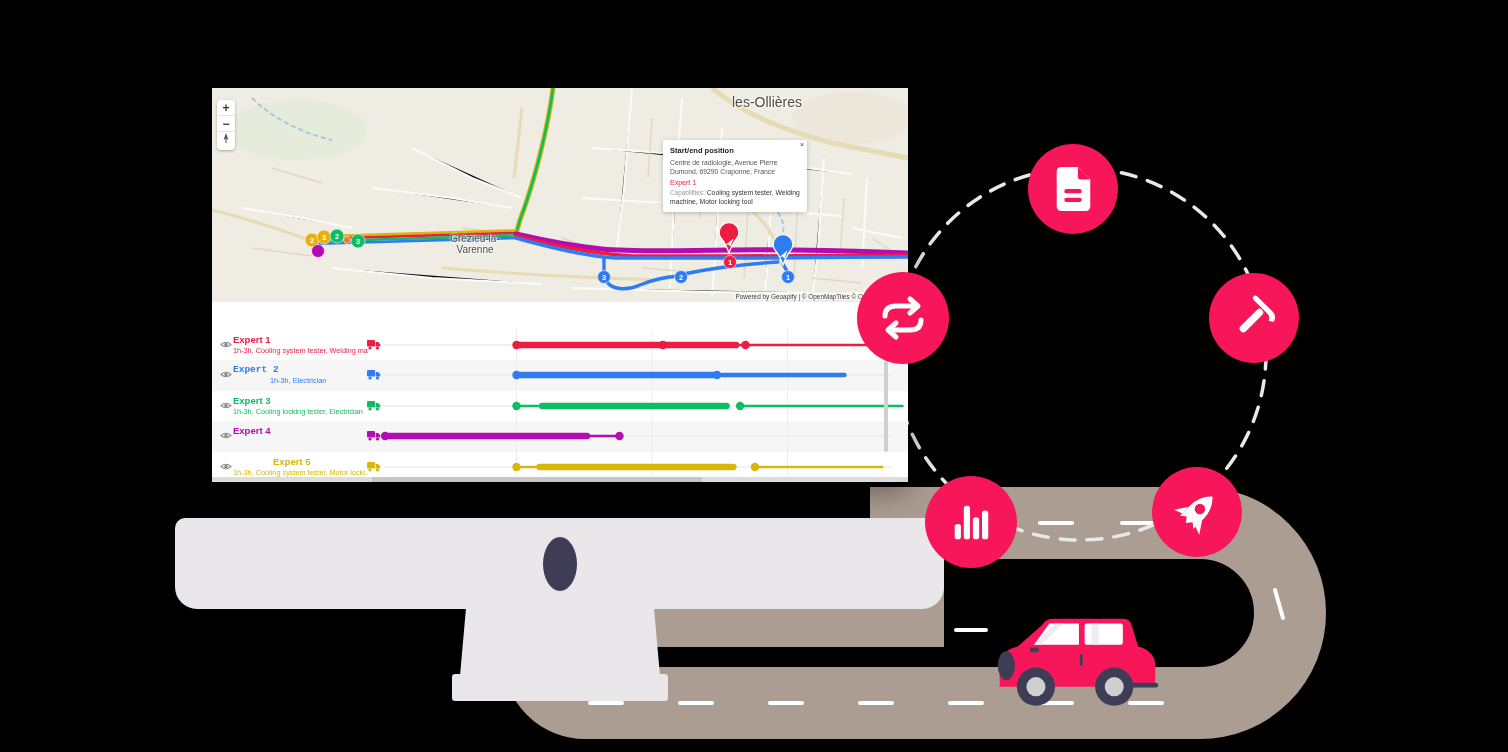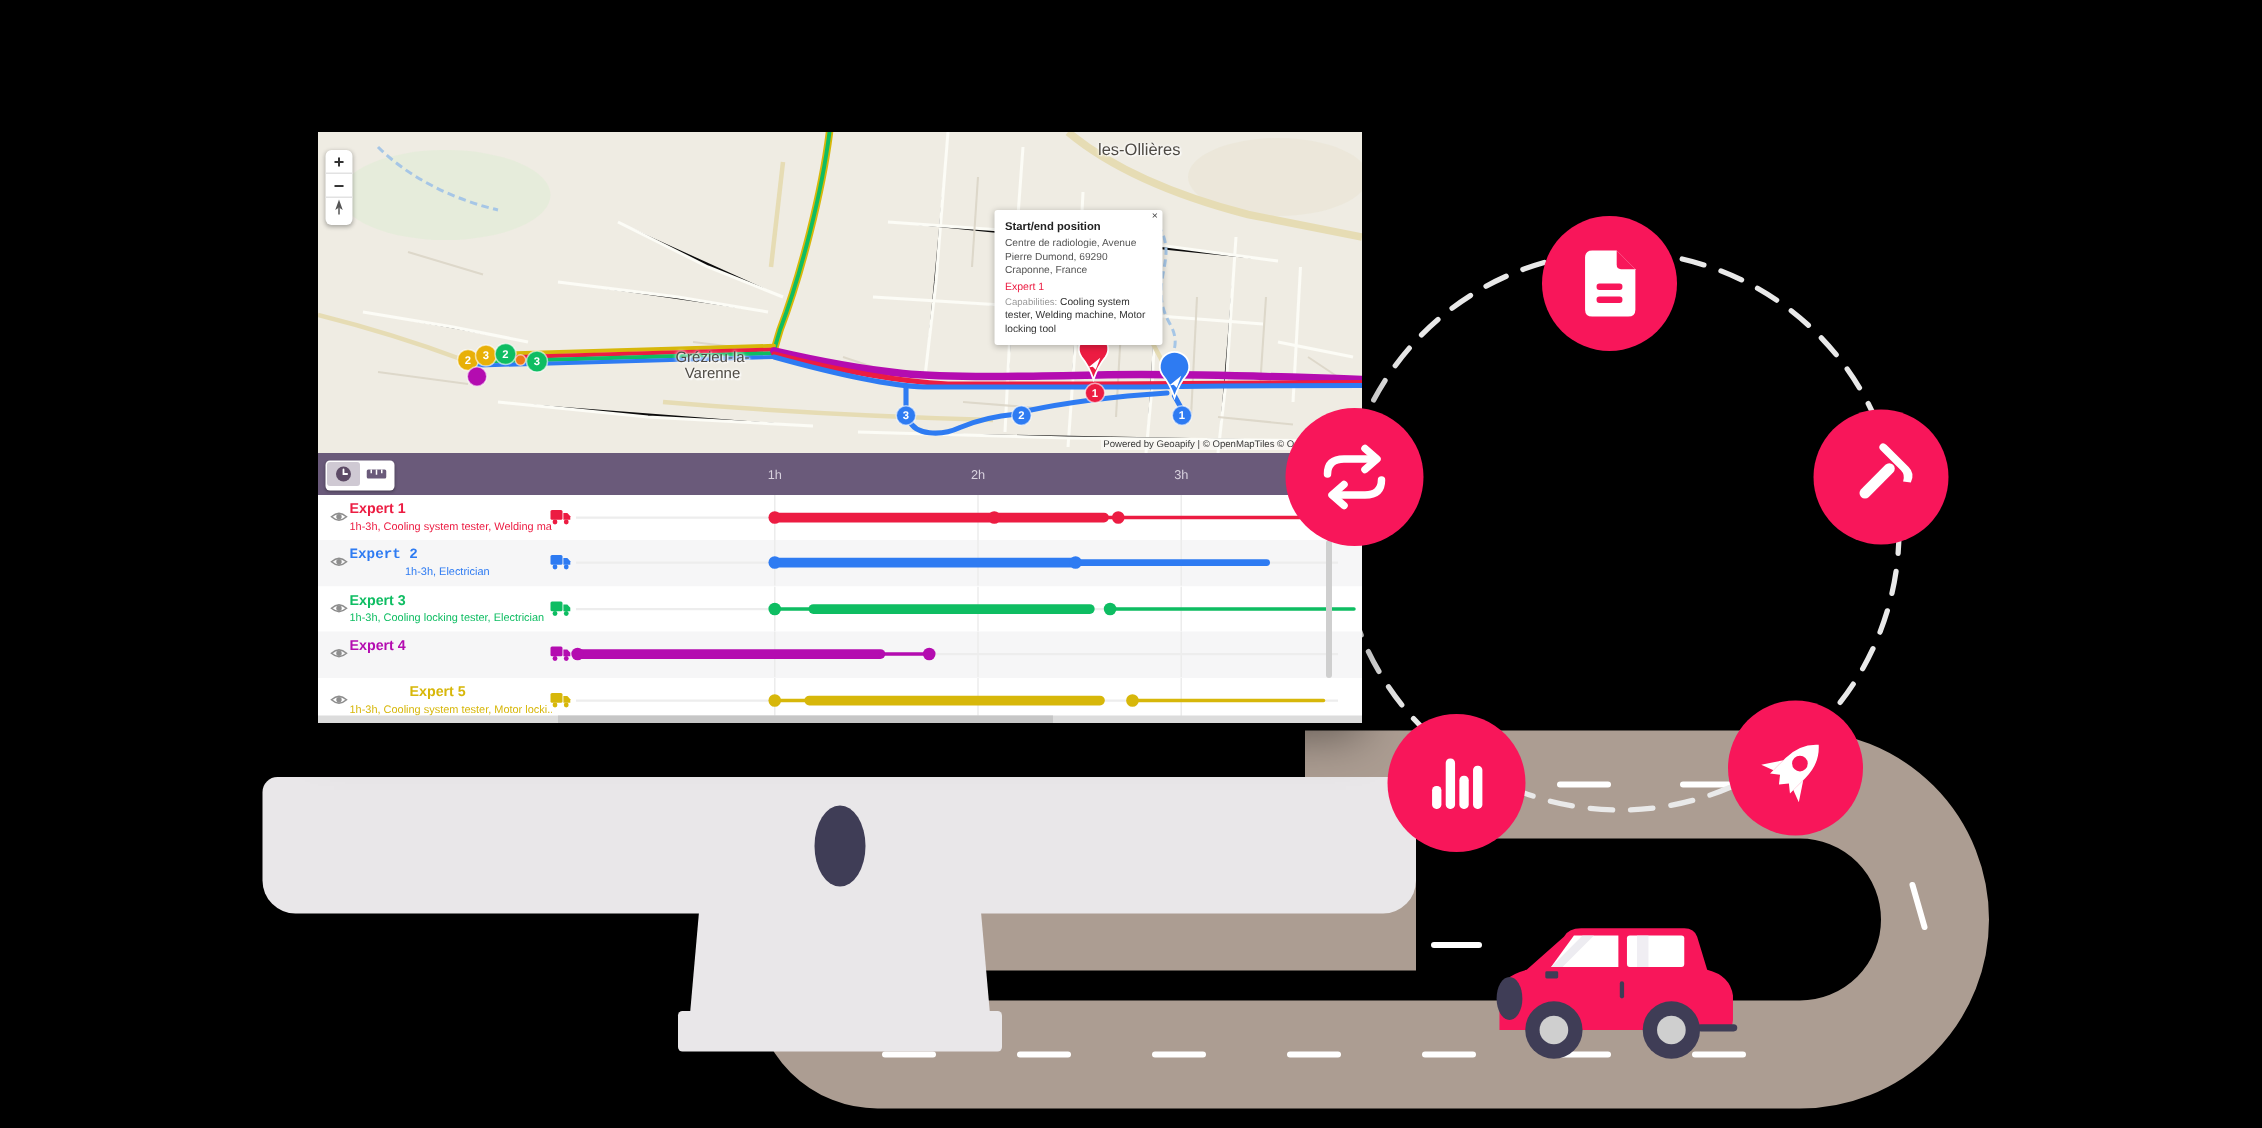--- a/index.html
+++ b/index.html
@@ -19,30 +19,30 @@
   #monitor-base{left:452px;top:674px;width:216px;height:27px;background:var(--monitor);
     border-radius:3px;z-index:3;}
 
   
   #app-window{left:212px;top:88px;width:696px;height:394px;background:#fff;z-index:4;
     box-shadow:0 8px 30px rgba(0,0,0,.45);}
   #map-area{left:0;top:0;width:696px;height:214px;overflow:hidden;}
   #map-canvas{left:0;top:0;}
 
   .map-label{color:#4e4a44;text-shadow:0 0 2px #fff,0 0 3px #fff,1px 1px 1px #fff;}
-  #city-top{left:520px;top:6px;font-size:11px;}
+  #city-top{left:520px;top:6px;font-size:14px;}
   #city-center{left:228px;top:145px;width:70px;text-align:center;font-size:10px;line-height:11px;}
 
   #map-zoom-control{left:5px;top:12px;width:18px;height:50px;background:#fff;border-radius:4px;
     box-shadow:0 1px 3px rgba(0,0,0,.3);display:flex;flex-direction:column;align-items:center;}
   #map-zoom-control .zbtn{width:18px;height:16px;line-height:16px;text-align:center;font-size:12px;
     font-weight:bold;color:#333;border-bottom:1px solid #e2e2e2;box-sizing:border-box;}
   #map-zoom-control .zbtn:last-child{border-bottom:none;}
 
-  #map-tooltip{left:451px;top:52px;width:112px;background:#fff;border-radius:2px;
+  #map-tooltip{left:451px;top:52px;width:144px;background:#fff;border-radius:2px;
     box-shadow:0 1px 4px rgba(0,0,0,.25);padding:6px 7px;box-sizing:border-box;}
   #map-tooltip .tt-title{font-size:7.5px;font-weight:bold;color:#222;margin-bottom:3px;}
   #map-tooltip .tt-address{font-size:6.8px;color:#555;line-height:9px;margin-bottom:3px;}
   #map-tooltip .tt-expert{font-size:7px;color:#EC1C42;margin-bottom:2px;}
   #map-tooltip .tt-caps{font-size:6.8px;color:#333;line-height:9px;}
   #map-tooltip .tt-caps .cap-label{color:#9a9a9a;font-size:6.4px;}
   #tooltip-close{right:3px;top:1px;font-size:7px;color:#444;}
 
   #map-attribution{right:3px;bottom:2px;font-size:6.4px;color:#3a3a3a;
     background:rgba(255,255,255,.55);padding:0 2px;}
@@ -229,41 +229,20 @@
       <span id="tooltip-close" class="abs">×</span>
       <div class="tt-title">Start/end position</div>
       <div class="tt-address">Centre de radiologie, Avenue Pierre Dumond, 69290 Craponne, France</div>
       <div class="tt-expert">Expert 1</div>
       <div class="tt-caps"><span class="cap-label">Capabilities:</span> <span>Cooling system tester, Welding machine, Motor locking tool</span></div>
     </div>
 
     <div id="map-attribution" class="abs">Powered by Geoapify | © OpenMapTiles © OpenStreetMap</div>
   </div>
 
-  <div id="timeline-header" class="abs">
-    <div id="view-toggle" class="abs">
-      <div class="toggle-btn active">
-        <svg width="12" height="12" viewBox="0 0 12 12">
-          <circle cx="6" cy="6" r="5" fill="#5d4b66"></circle>
-          <path d="M6 3 V6 H8.4" stroke="#fff" stroke-width="1.2" fill="none" stroke-linecap="round"></path>
-        </svg>
-      </div>
-      <div class="toggle-btn">
-        <svg width="14" height="10" viewBox="0 0 14 10">
-          <rect x="0.5" y="2" width="13" height="6" rx="1" fill="#6A5A7A"></rect>
-          <path d="M3.5 2 V4.5 M7 2 V5.5 M10.5 2 V4.5" stroke="#fff" stroke-width="1"></path>
-        </svg>
-      </div>
-    </div>
-    <div id="tick-labels">
-        <span class="tick-label" style="left: 304.5px;">1h</span>
-        <span class="tick-label" style="left: 440px;">2h</span>
-        <span class="tick-label" style="left: 575.5px;">3h</span>
-      </div>
-  </div>
 
   <div id="expert-rows" class="abs">
       <div class="row">
     <svg class="eye" width="12" height="9" viewBox="0 0 12 9">
       <path d="M1 4.5 Q6 0 11 4.5 Q6 9 1 4.5 Z" fill="none" stroke="#8e8e8e" stroke-width="1.1"></path>
       <circle cx="6" cy="4.5" r="1.8" fill="#8e8e8e"></circle>
     </svg>
     <div class="who">
       <div class="nm" style="color: rgb(236, 28, 66);">Expert 1</div>
       <div class="dt" style="color: rgb(236, 28, 66);">1h-3h, Cooling system tester, Welding ma...</div>

